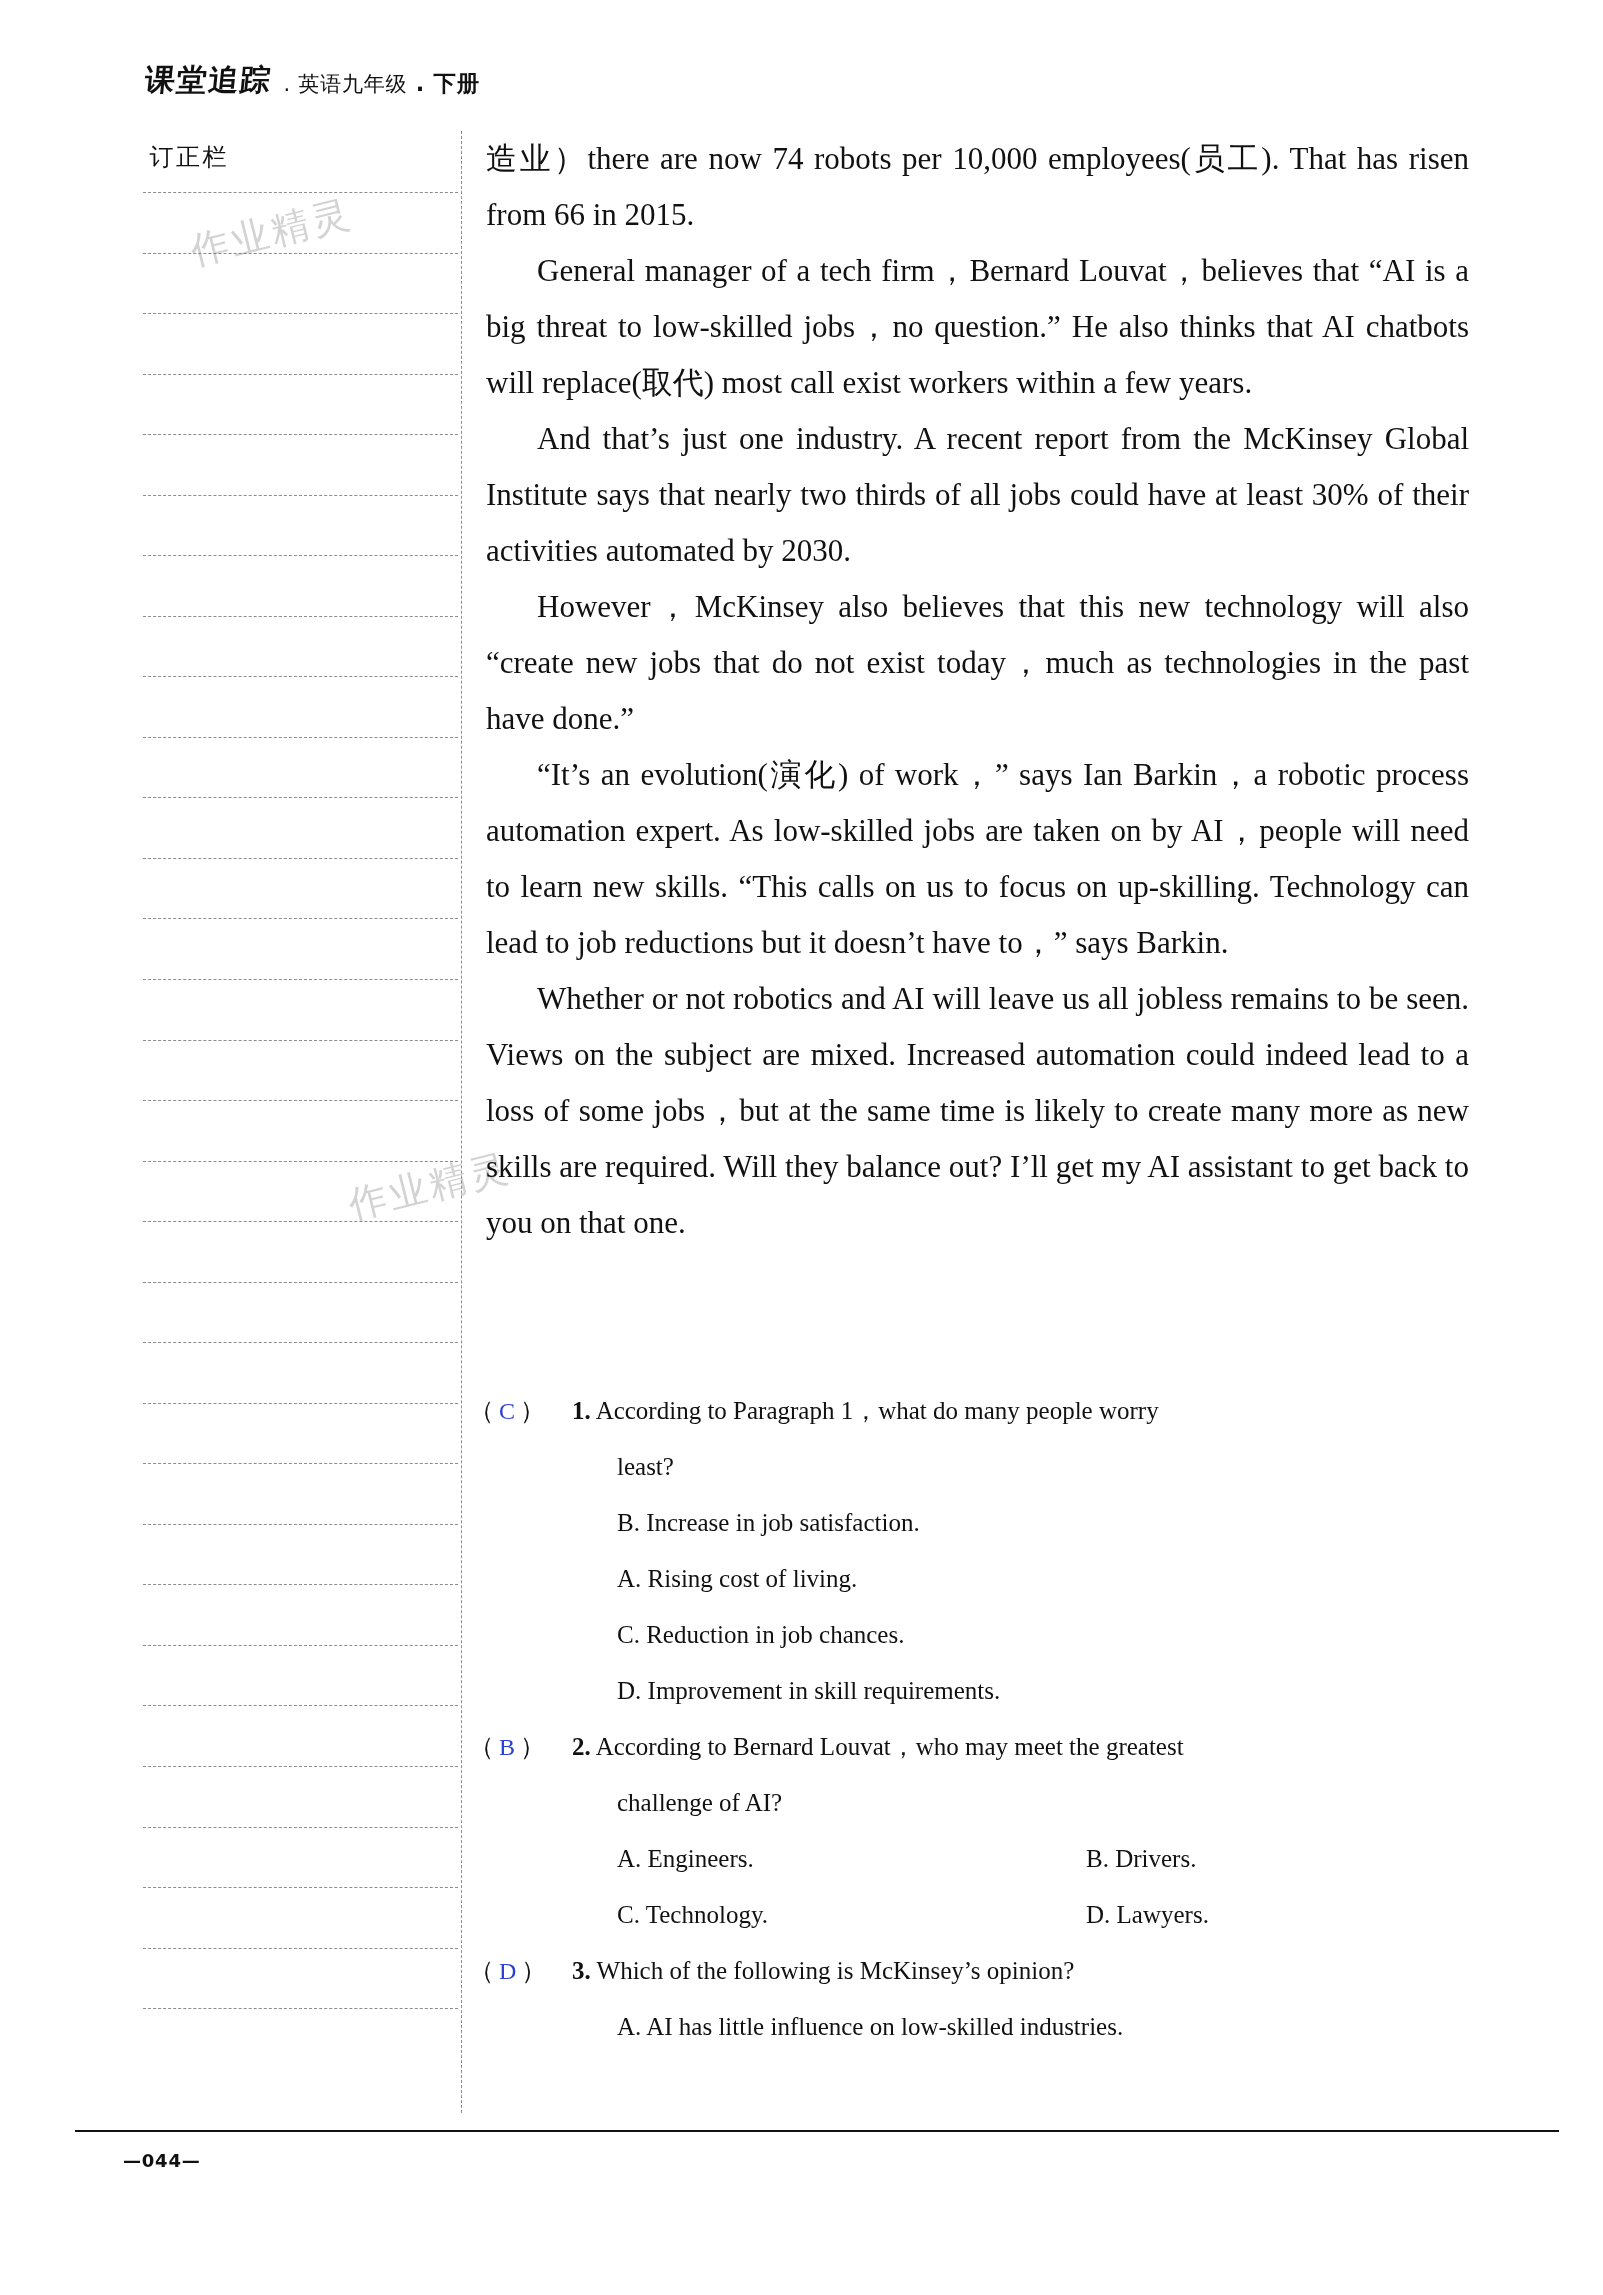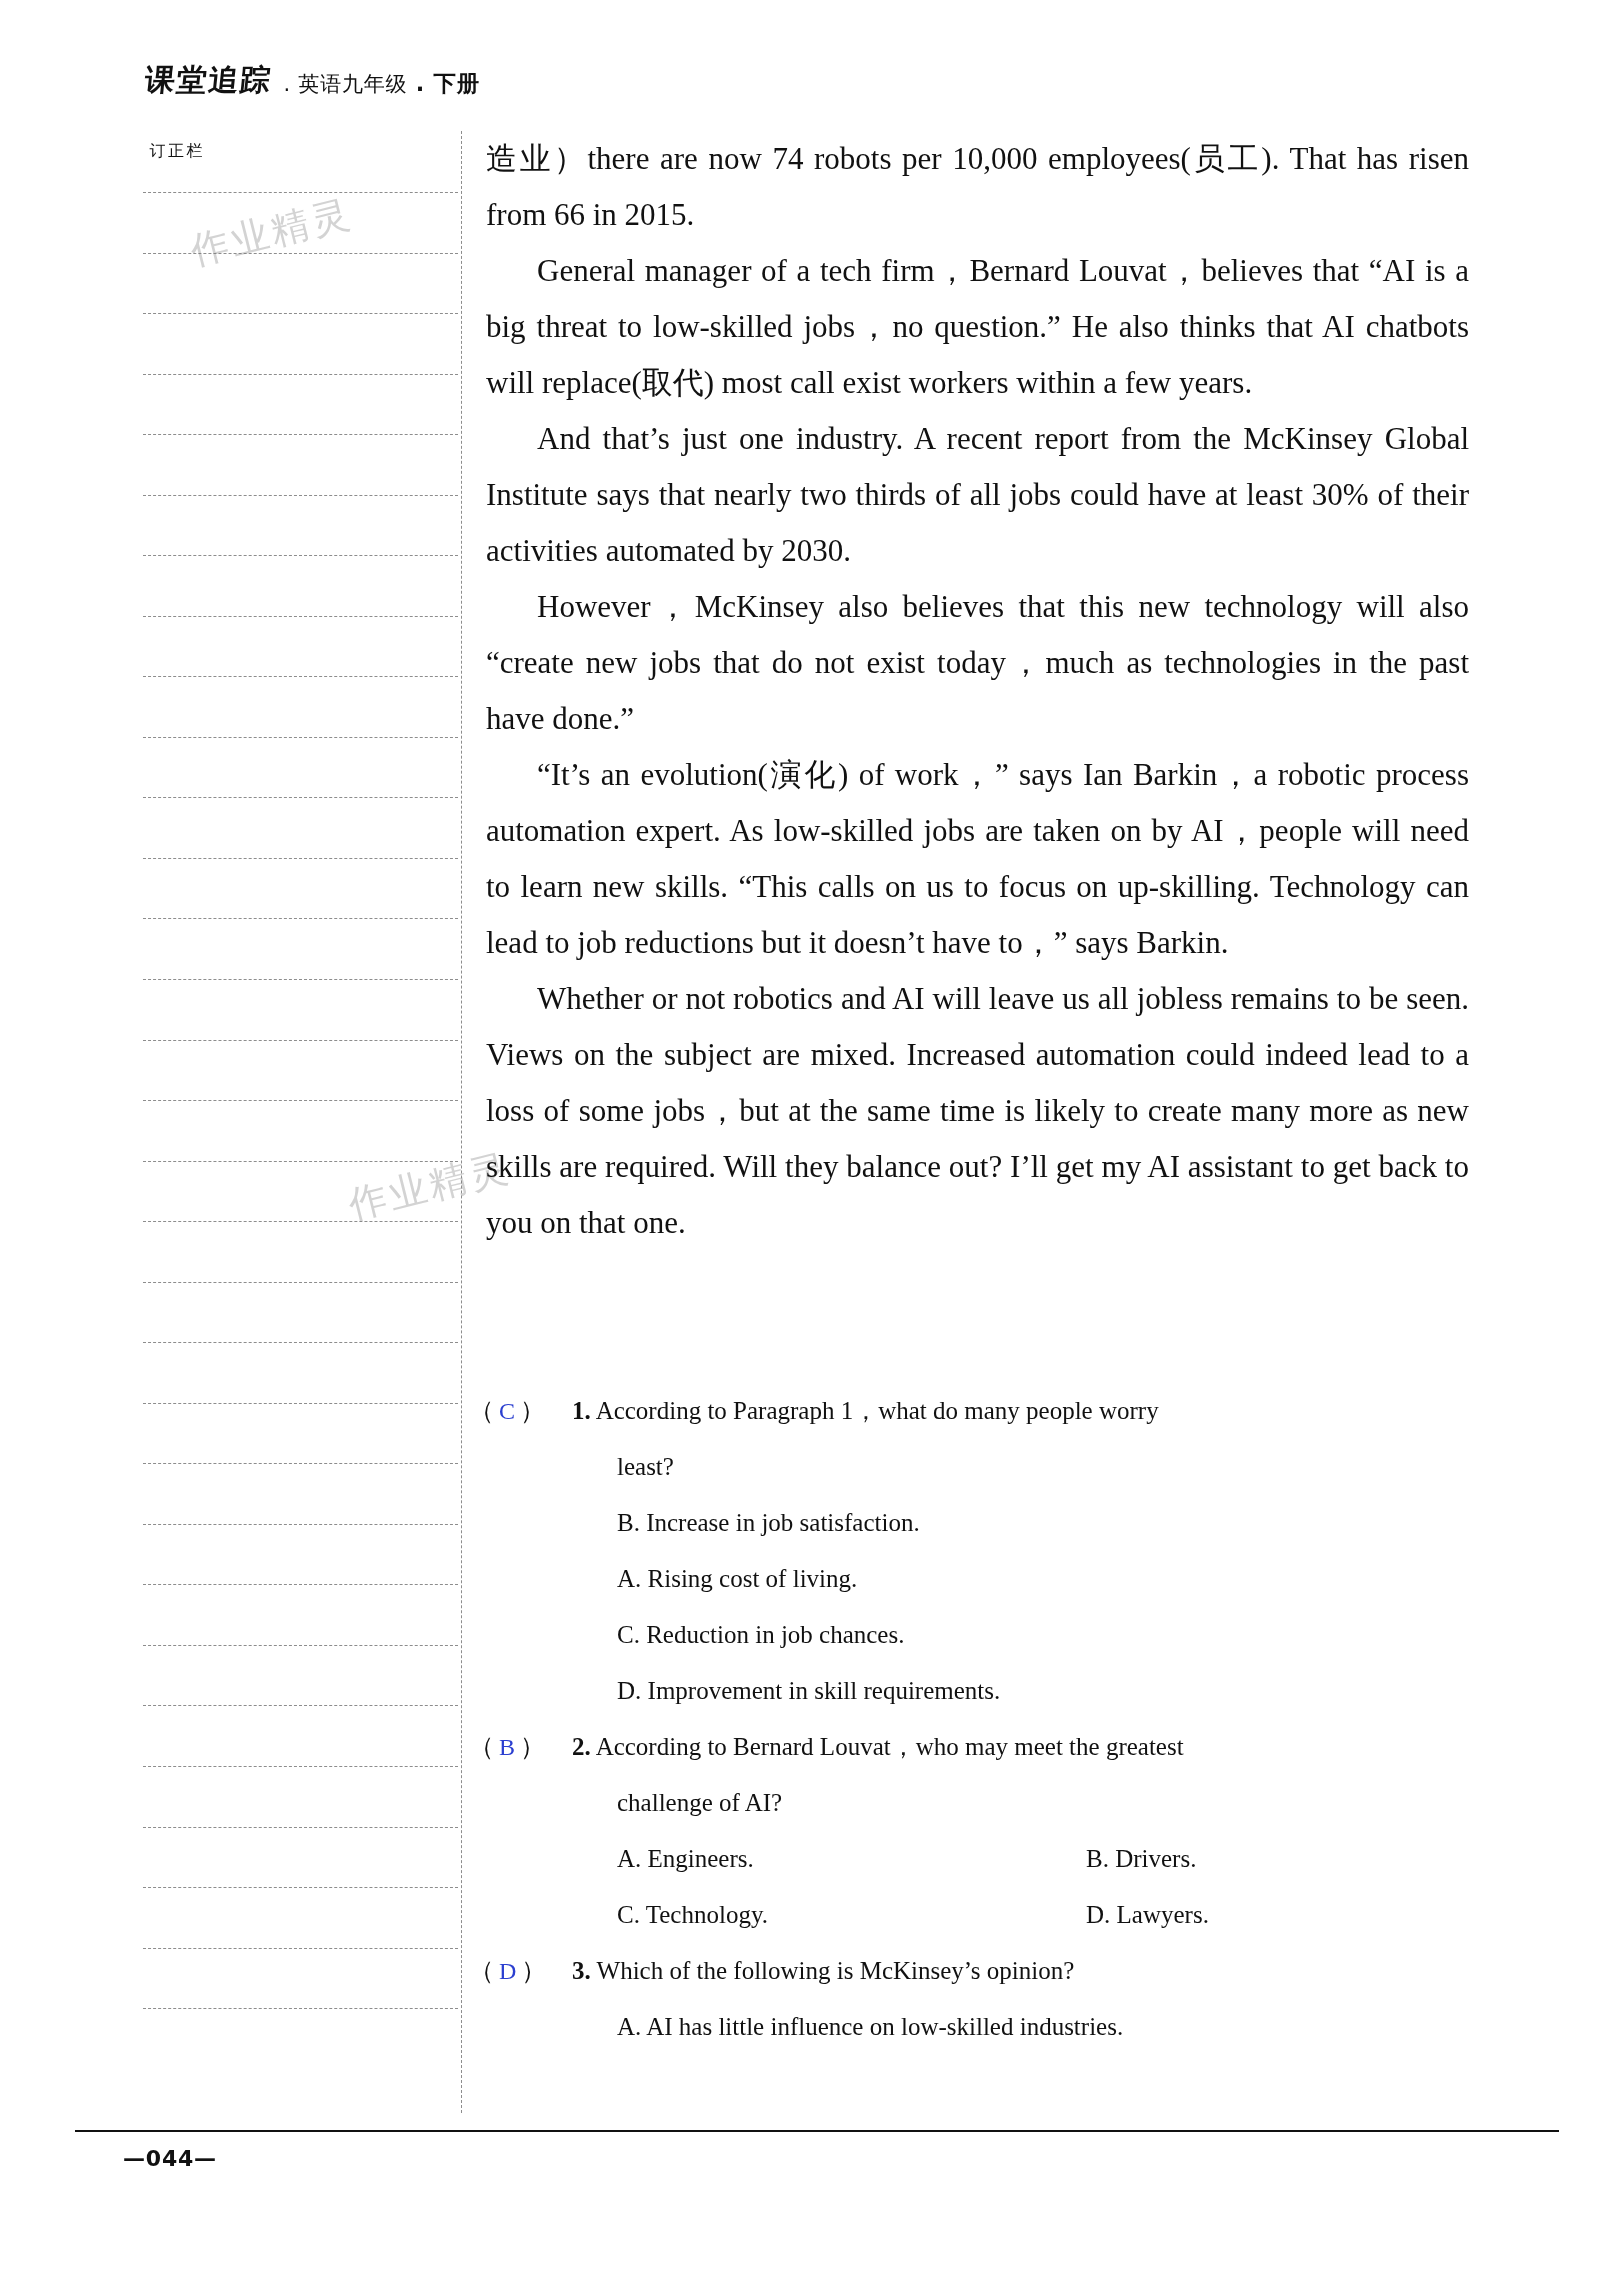--- a/index.html
+++ b/index.html
@@ -51,21 +51,21 @@
   
   .correction-col {
     position: absolute;
     left: 143px;
     top: 141px;
     width: 315px;
     height: 1965px;
   }
   .correction-title {
     font-family: "DejaVu Sans", sans-serif;
-    font-size: 16px;
+    font-size: 24px;
     letter-spacing: 2.5px;
     color: #111;
     margin-left: 6.6px;
     margin-bottom: 5px;
   }
   .rule-lines {
     position: absolute;
     top: 51px;
     left: 0;
     width: 315px;
@@ -176,21 +176,21 @@
   }
   .wm1 { left: 189px; top: 207px; }
   .wm2 { left: 347px; top: 1161px; }
 
   
   .footer {
     position: absolute;
     left: 123px;
     bottom: 124px;
     font-family: "DejaVu Sans", sans-serif;
-    font-size: 22px;
+    font-size: 18px;
     font-weight: bold;
     color: #111;
     letter-spacing: 0.8px;
   }
   .footer-line {
     position: absolute;
     left: 75px;
     bottom: 163px;
     width: 1484px;
     border-top: 2.5px solid #111;

